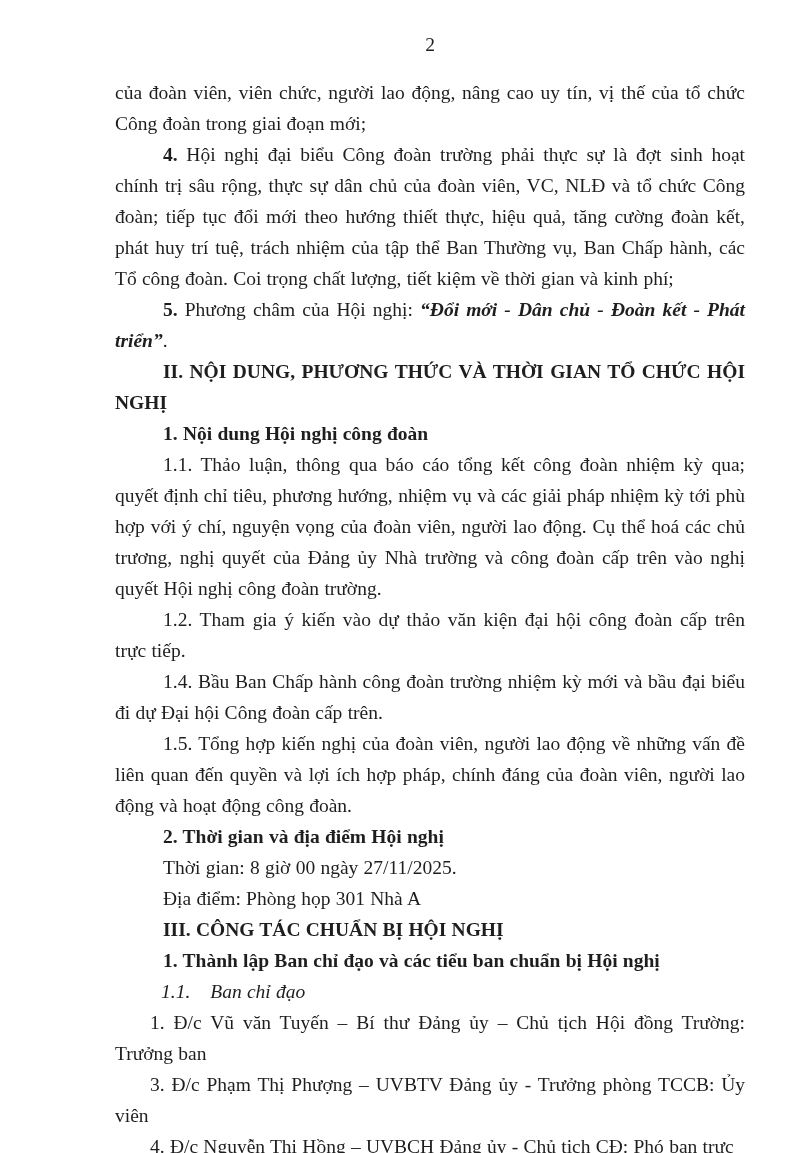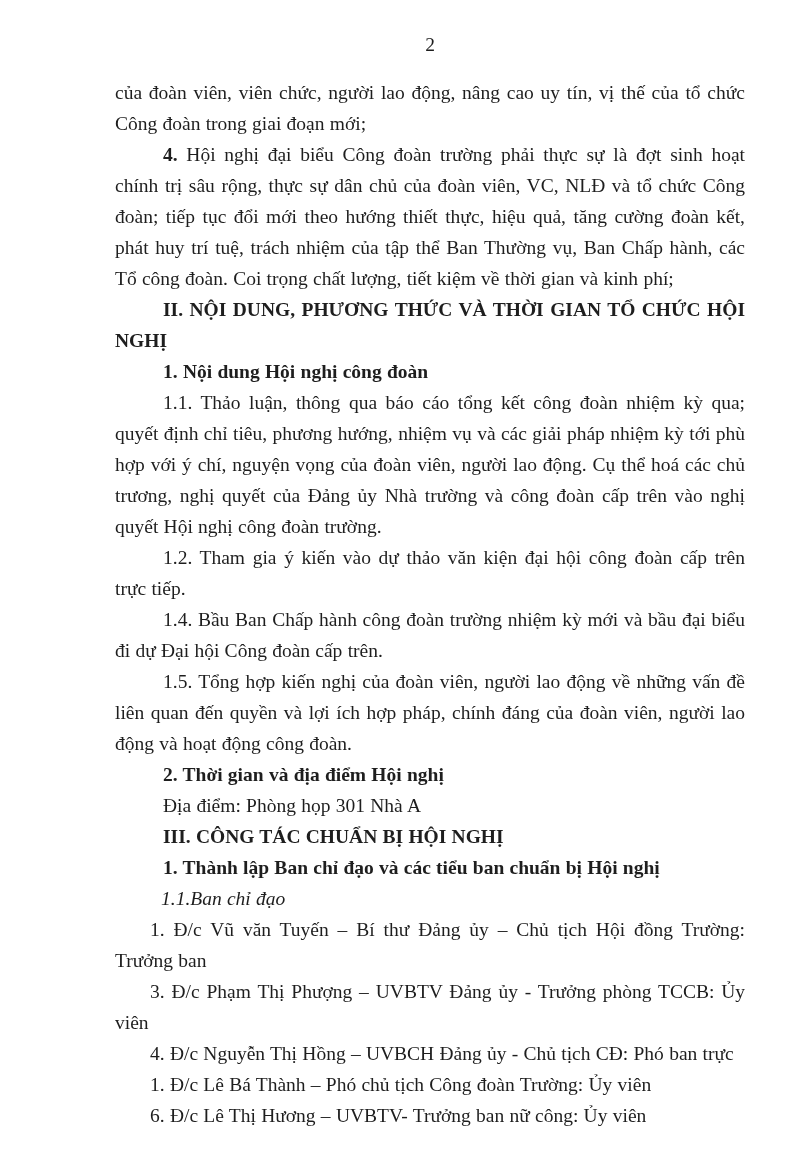--- a/index.html
+++ b/index.html
@@ -33,46 +33,48 @@
   .it { font-style: italic; }
   .member {
     text-align: left;
     text-indent: 35px;
   }
   .sub11 {
     text-align: left !important;
     text-indent: 46px;
     font-style: italic;
   }
-  .sub11 .title { }
+  .sub11 .title { margin-left: 20px; }
 </style>
 </head>
 <body>
 
 <div class="page">
   <div class="page-number">2</div>
 
   <div class="doc">
 
     <p>của đoàn viên, viên chức, người lao động, nâng cao uy tín, vị thế của tổ chức Công đoàn trong giai đoạn mới;</p>
 
     <p class="ind"><span class="b">4.</span> <span>Hội nghị đại biểu Công đoàn trường phải thực sự là đợt sinh hoạt chính trị sâu rộng,  thực sự dân chủ của đoàn viên, VC, NLĐ và tổ chức Công đoàn; tiếp tục đổi mới theo hướng thiết thực, hiệu quả, tăng cường đoàn kết, phát huy trí tuệ, trách nhiệm của tập thể Ban Thường vụ, Ban Chấp hành, các Tổ công đoàn. Coi trọng chất lượng, tiết kiệm về thời gian và kinh phí;</span></p>
 
+    <p class="ind"><span class="b">5.</span> <span>Phương châm của Hội nghị:</span> <span class="b it">“Đổi mới - Dân chủ - Đoàn kết - Phát triển”</span><span>.</span></p>
 
     <p class="ind b">II. NỘI DUNG, PHƯƠNG THỨC VÀ THỜI GIAN TỔ CHỨC HỘI NGHỊ</p>
 
     <p class="ind b">1. Nội dung Hội nghị công đoàn</p>
 
     <p class="ind">1.1. Thảo luận, thông qua báo cáo tổng kết công đoàn nhiệm kỳ qua; quyết định chỉ tiêu, phương hướng, nhiệm vụ và các giải pháp nhiệm kỳ tới phù hợp với ý chí, nguyện vọng của đoàn viên, người lao động. Cụ thể hoá các chủ trương, nghị quyết của Đảng ủy Nhà trường và công đoàn cấp trên vào nghị quyết Hội nghị công đoàn trường.</p>
     <p class="ind">1.2. Tham gia ý kiến vào dự thảo văn kiện đại hội công đoàn cấp trên trực tiếp.</p>
     <p class="ind">1.4. Bầu Ban Chấp hành công đoàn trường nhiệm kỳ mới và bầu đại biểu đi dự Đại hội Công đoàn cấp trên.</p>
     <p class="ind">1.5. Tổng hợp kiến nghị của đoàn viên, người lao động về những vấn đề liên quan đến quyền và lợi ích hợp pháp, chính đáng của đoàn viên, người lao động và hoạt động công đoàn.</p>
 
     <p class="ind b">2. Thời gian và địa điểm Hội nghị</p>
 
+    <p class="ind">Thời gian: 8 giờ 00 ngày 27/11/2025.</p>
     <p class="ind">Địa điểm: Phòng họp 301 Nhà A</p>
 
     <p class="ind b">III. CÔNG TÁC CHUẨN BỊ HỘI NGHỊ</p>
 
     <p class="ind b">1. Thành lập Ban chỉ đạo và các tiểu ban chuẩn bị Hội nghị</p>
 
     <p class="sub11"><span>1.1.</span><span class="title">Ban chỉ đạo</span></p>
 
     <p class="member">1. Đ/c Vũ văn Tuyến – Bí thư Đảng ủy – Chủ tịch Hội đồng Trường: Trưởng ban</p>
     <p class="member">3. Đ/c Phạm Thị Phượng – UVBTV Đảng ủy - Trưởng phòng TCCB: Ủy viên</p>

